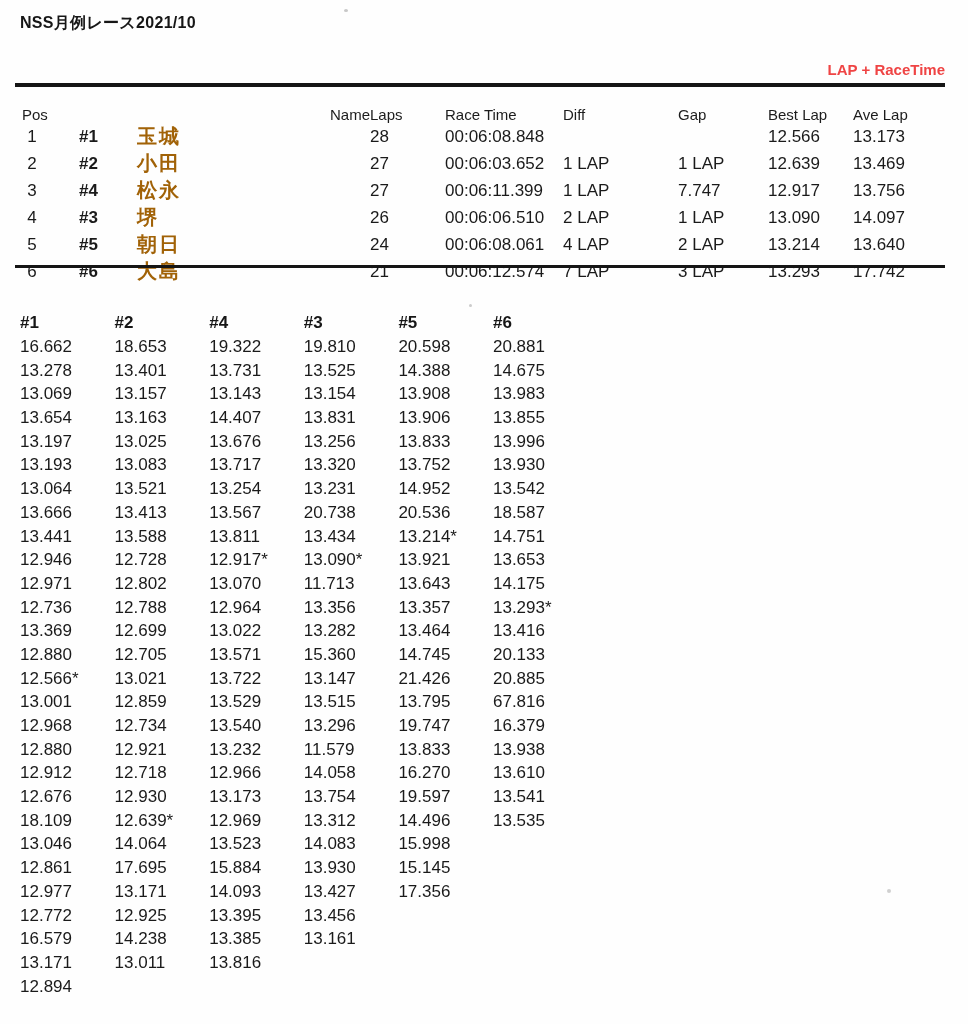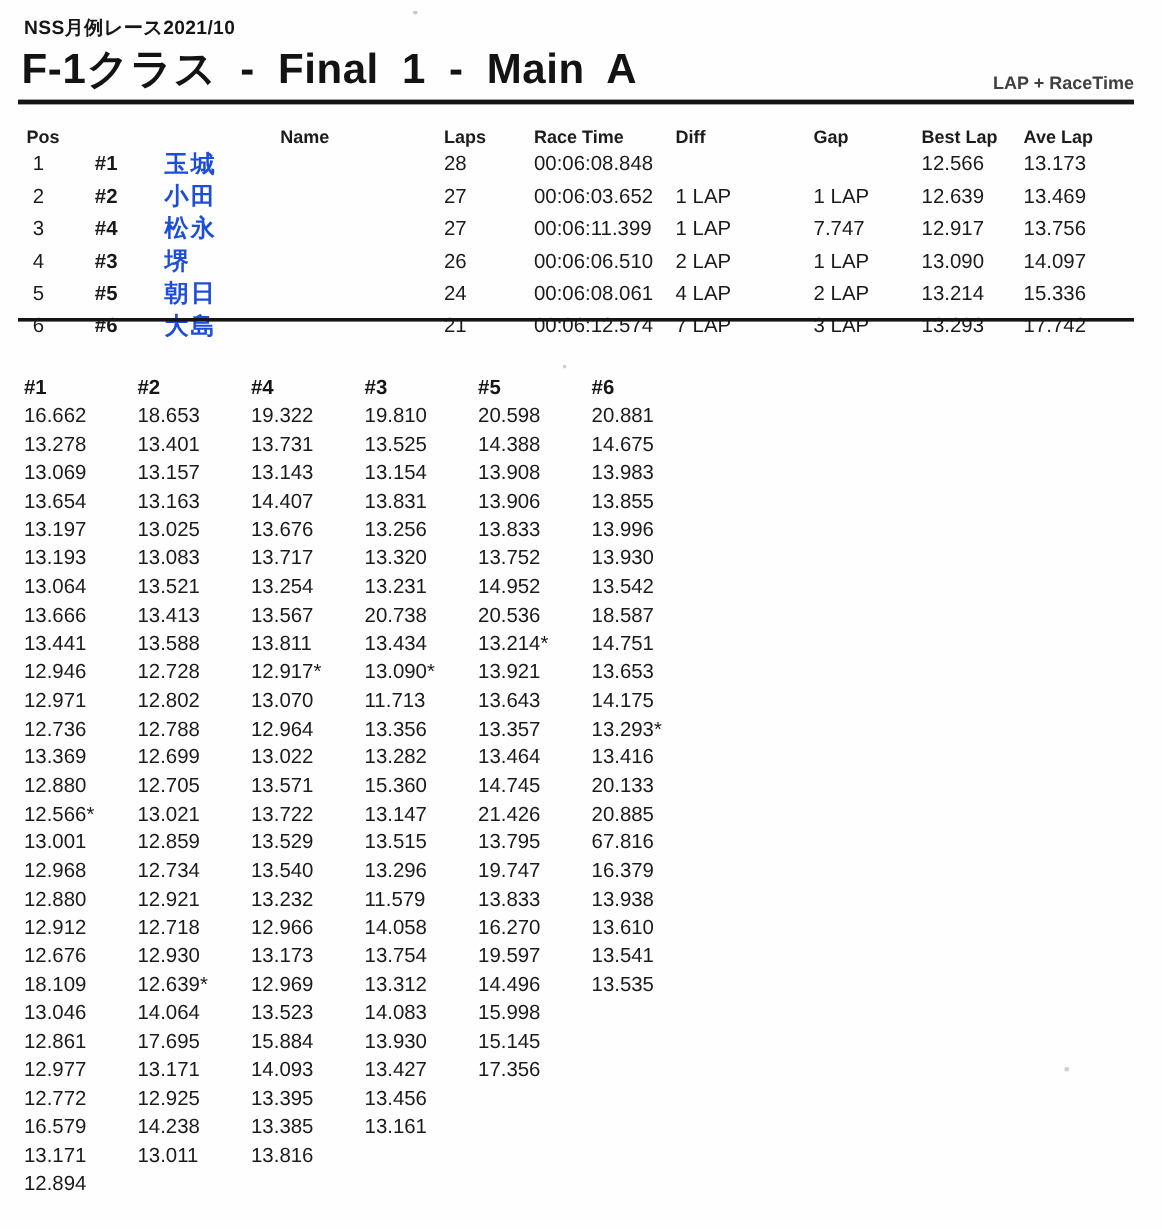--- a/index.html
+++ b/index.html
@@ -25,21 +25,21 @@
   }
   .class-title {
     position: absolute; left: 18px; top: 34px;
     font-size: 35px; font-weight: 700; letter-spacing: 0.5px;
     white-space: pre; word-spacing: 9px;
     color: #131313;
   }
   .timing-mode {
     position: absolute; right: 23px; top: 61px;
     font-size: 15px; font-weight: 700;
-    color: #404040;
+    color: #ef4444;
   }
   .rule { position: absolute; left: 15px; width: 930px; background: #151515; }
   .rule-top    { top: 83px;  height: 4px; }
   .rule-bottom { top: 265px; height: 3px; }
 
   
   .results {
     position: absolute; left: 15px; top: 99px; width: 930px;
     border-collapse: collapse; table-layout: fixed;
   }
@@ -47,36 +47,36 @@
   .results col.c-car  { width: 65px;  }
   .results col.c-name { width: 250px; }
   .results col.c-laps { width: 75px;  }
   .results col.c-rt   { width: 118px; }
   .results col.c-diff { width: 115px; }
   .results col.c-gap  { width: 90px;  }
   .results col.c-best { width: 85px;  }
   .results col.c-ave  { width: 92px;  }
 
   .results th {
-    font-size: 15px; font-weight: 700; color: #1c1c1c;
+    font-size: 15px; font-weight: 400; color: #1c1c1c;
     padding: 0; height: 24px; vertical-align: bottom;
   }
   .results td {
     font-size: 17px; font-weight: 400; color: #1a1a1a;
     padding: 0; height: 22.6px; vertical-align: middle;
     white-space: nowrap;
   }
   .results th.h-pos  { text-align: left; padding-left: 7px; }
-  .results th.h-name { text-align: center; padding-left: 18px; }
+  .results th.h-name { text-align: right; padding-left: 18px; }
   .results th.h-num, .results td.a-right { text-align: left; }
   .results td.cell-pos  { text-align: center; padding-right: 6px; }
   .results td.cell-car  { text-align: left; padding-left: 24px; font-weight: 700; }
   .results td.cell-name {
     text-align: left; padding-left: 17px;
-    font-size: 20px; font-weight: 700; letter-spacing: 2px; color: #1d4ed8;
+    font-size: 20px; font-weight: 700; letter-spacing: 2px; color: #a16207;
   }
 
   
   .lap-grid {
     position: absolute; left: 20px; top: 310px;
     display: flex; flex-direction: row;
   }
   .lap-col { width: 94.6px; }
   .lap-col-header {
     font-size: 17px; font-weight: 700; color: #161616;
@@ -92,21 +92,20 @@
   .noise-1 { left: 344px; top: 9px;  width: 4px; height: 3px; opacity: .55; }
   .noise-2 { left: 469px; top: 304px; width: 3px; height: 3px; opacity: .5; }
   .noise-3 { left: 887px; top: 889px; width: 4px; height: 4px; opacity: .45; }
 </style>
 </head>
 <body>
 
 <div class="page">
 
   <div class="event-title">NSS月例レース2021/10</div>
-  <div class="class-title">F-1クラス - Final 1 - Main A</div>
   <div class="timing-mode">LAP + RaceTime</div>
   <div class="rule rule-top"></div>
 
   <table class="results">
     <colgroup>
       <col class="c-pos">
         <col class="c-car">
         <col class="c-name">
         <col class="c-laps">
       <col class="c-rt">
@@ -175,21 +174,21 @@
         </tr>
         <tr>
           <td class="cell-pos">5</td>
           <td class="cell-car">#5</td>
           <td class="cell-name">朝日</td>
           <td class="a-right">24</td>
           <td class="a-right">00:06:08.061</td>
           <td class="a-right">4 LAP</td>
           <td class="a-right">2 LAP</td>
           <td class="a-right">13.214</td>
-          <td class="a-right">15.336</td>
+          <td class="a-right">13.640</td>
         </tr>
         <tr>
           <td class="cell-pos">6</td>
           <td class="cell-car">#6</td>
           <td class="cell-name">大島</td>
           <td class="a-right">21</td>
           <td class="a-right">00:06:12.574</td>
           <td class="a-right">7 LAP</td>
           <td class="a-right">3 LAP</td>
           <td class="a-right">13.293</td>

